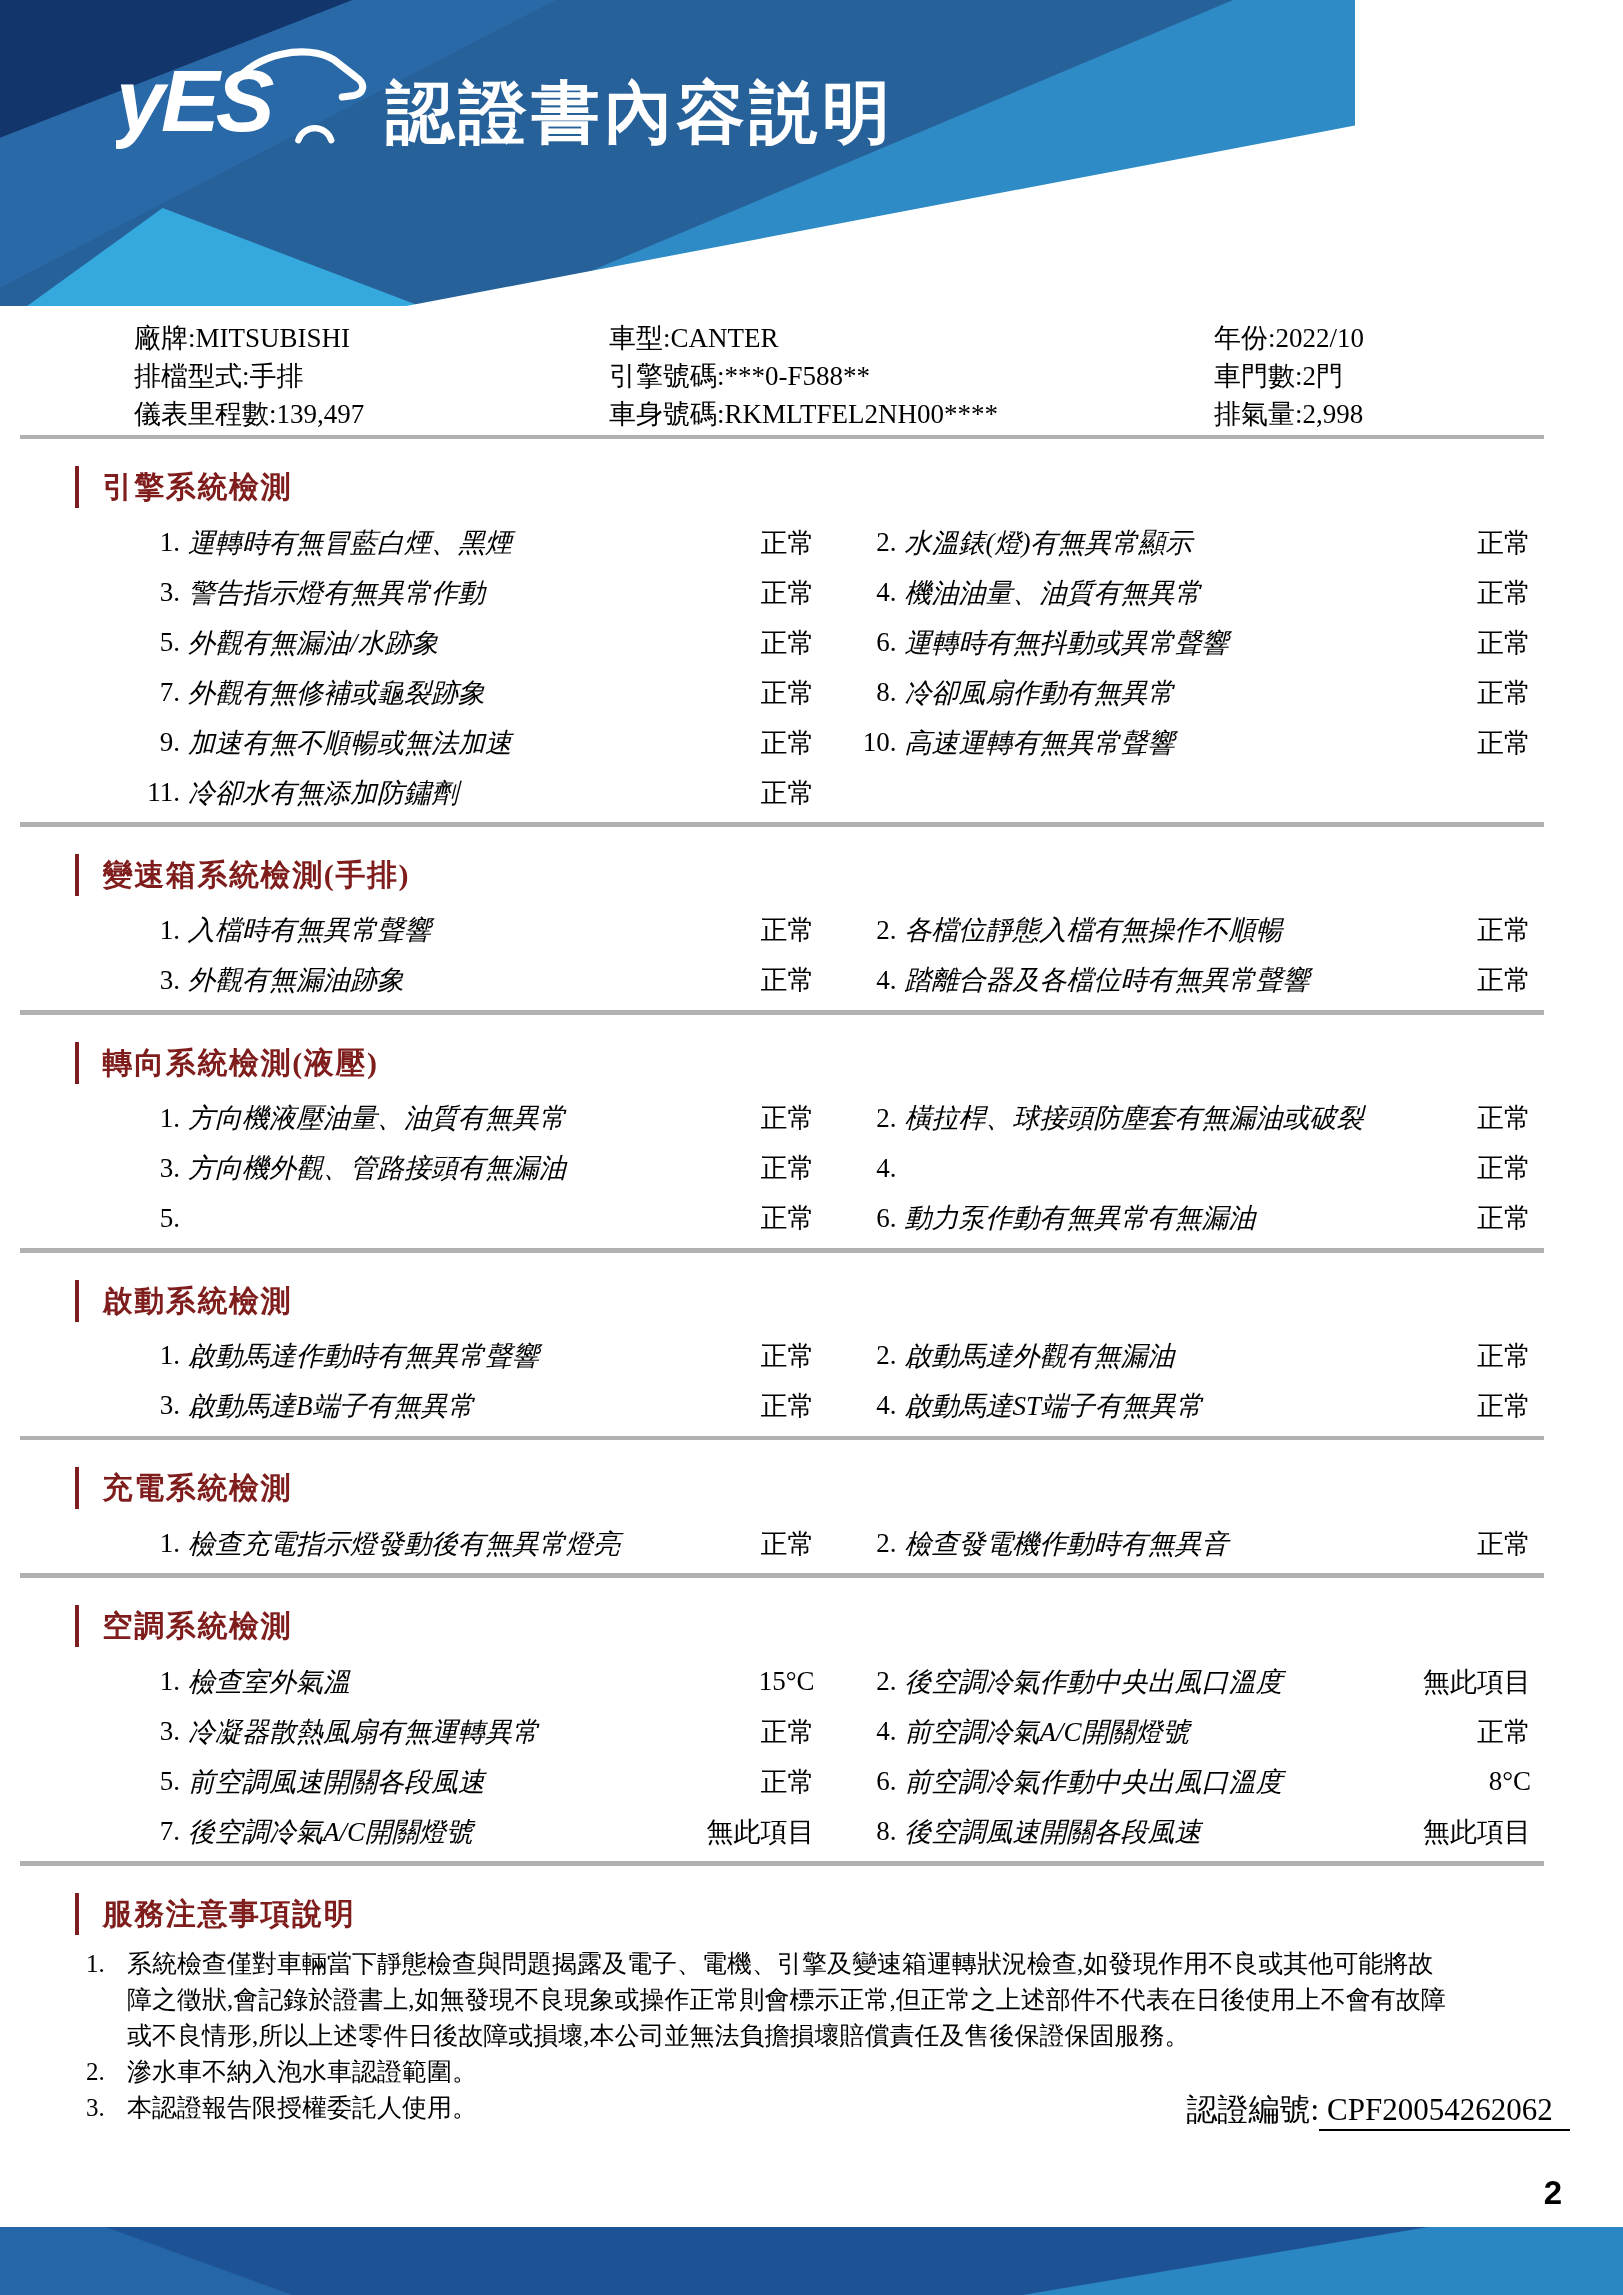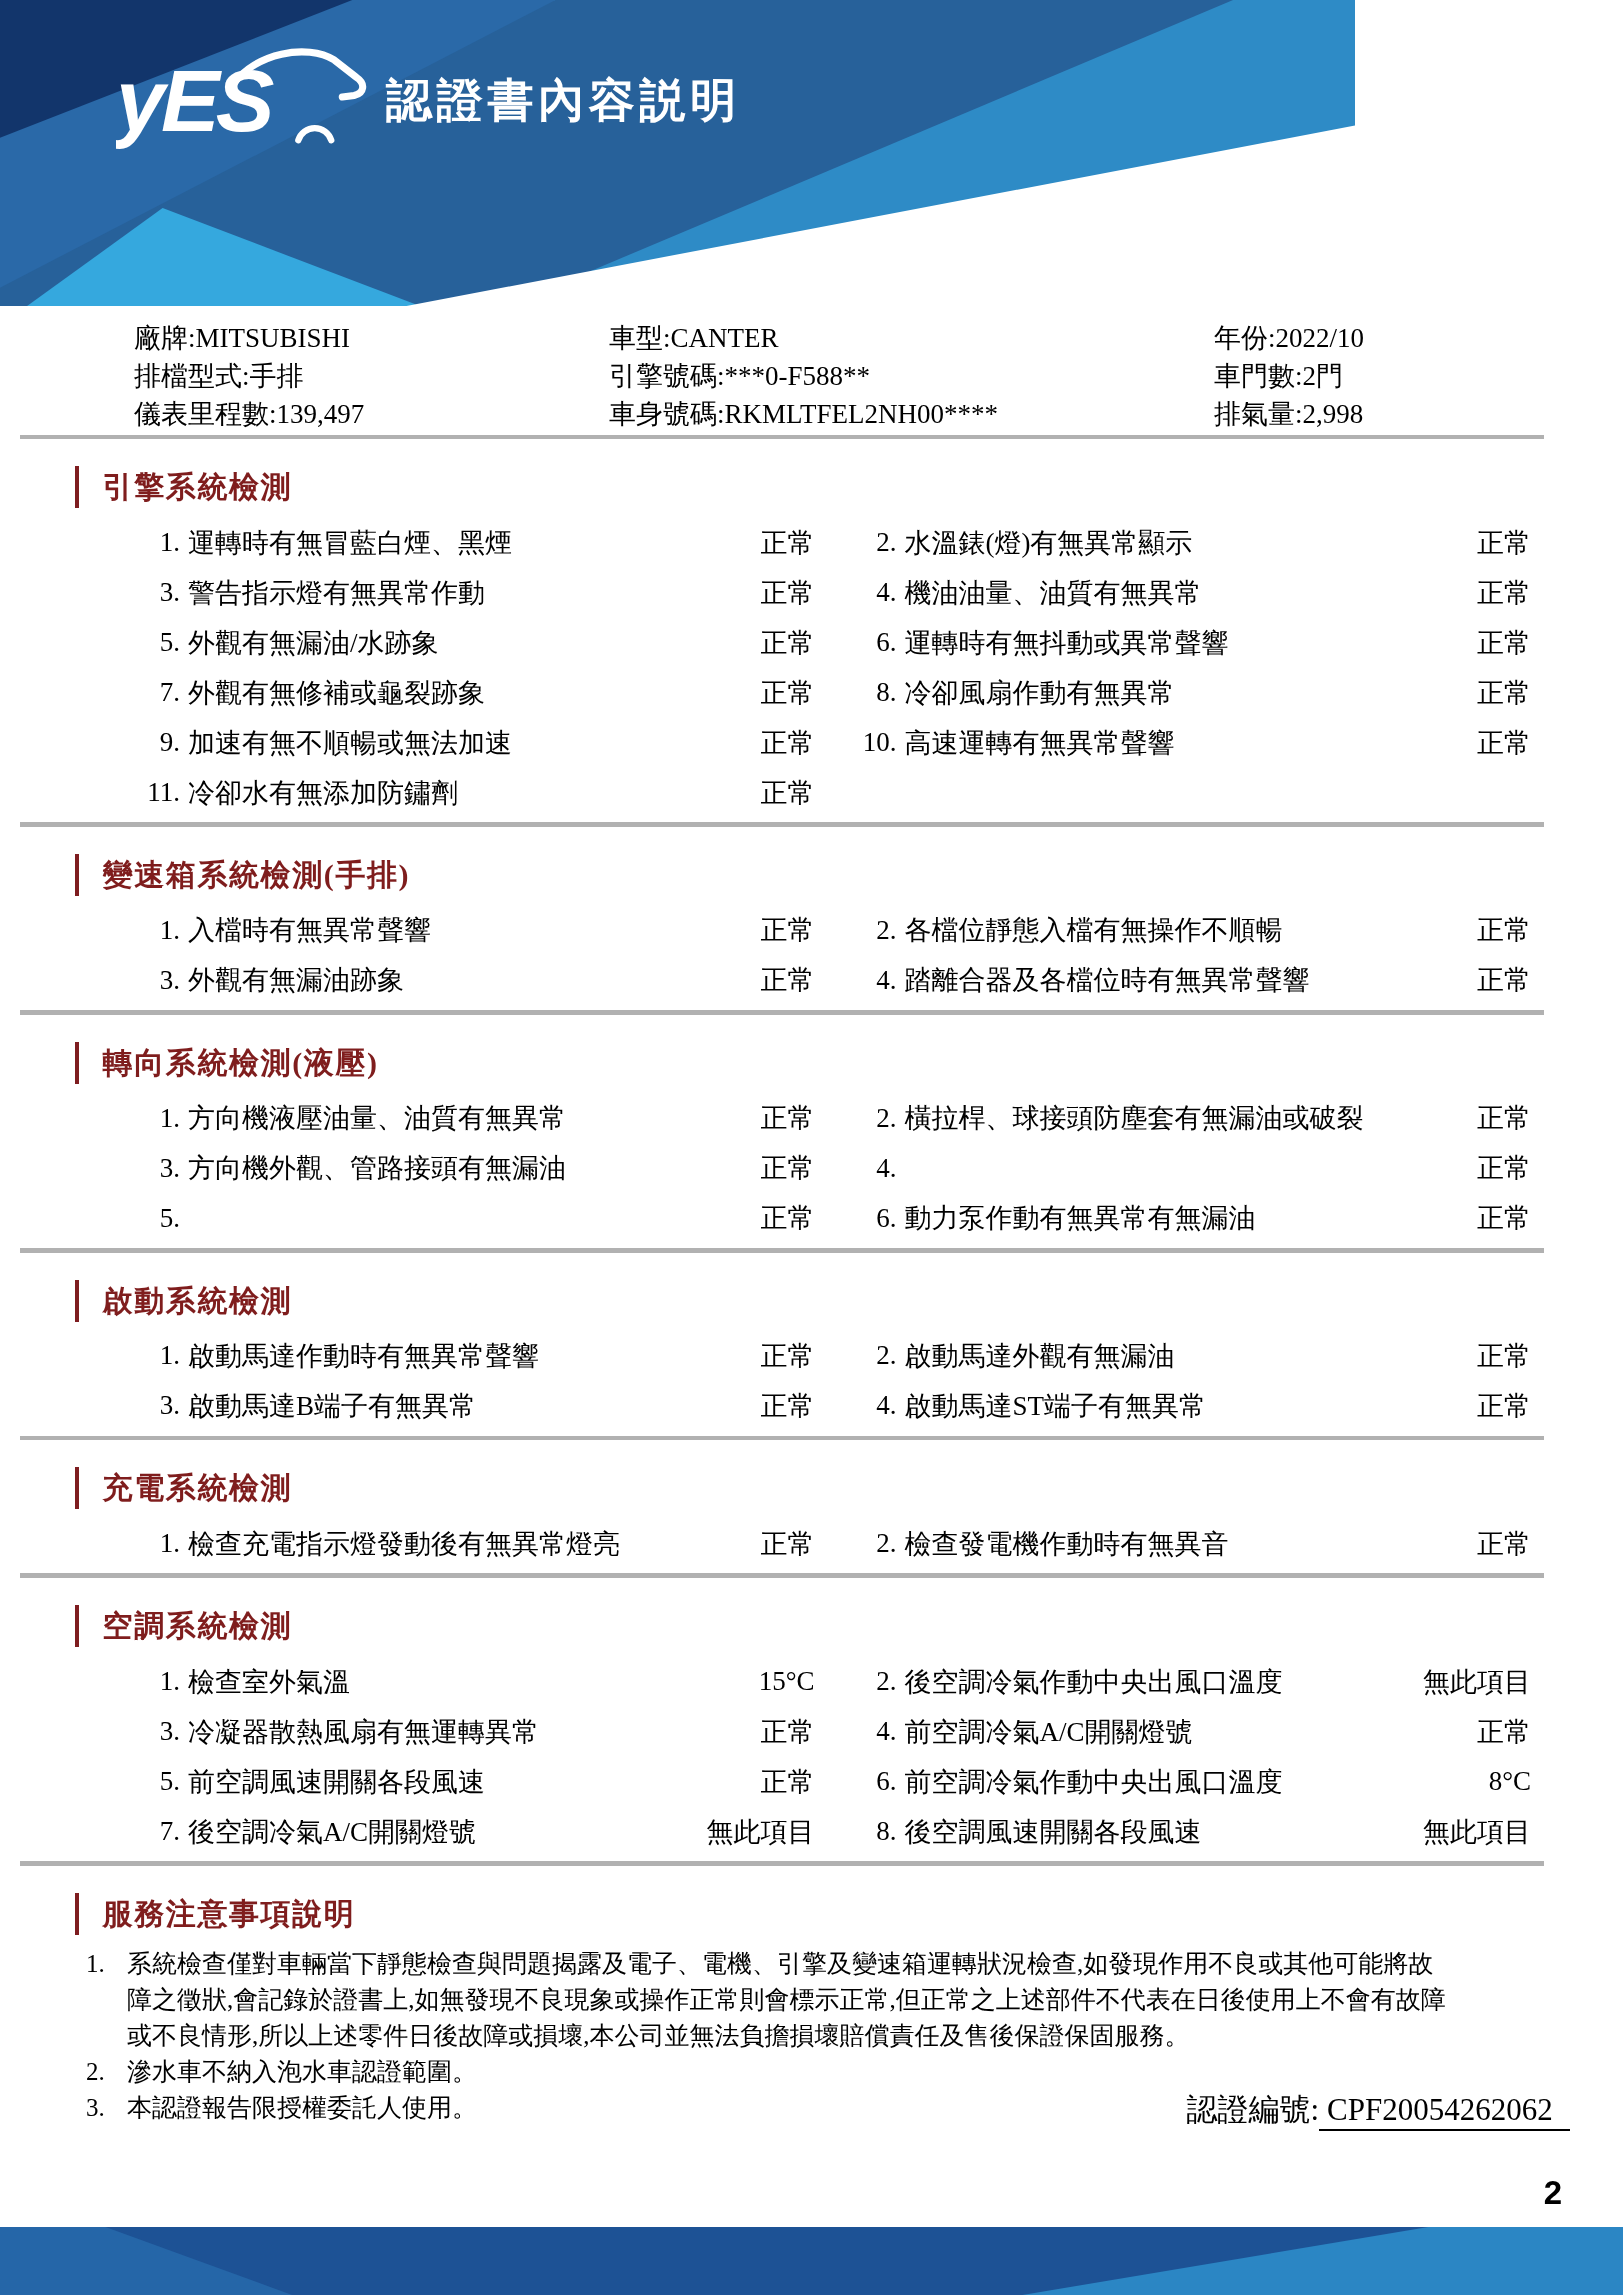--- a/index.html
+++ b/index.html
@@ -12,38 +12,38 @@
   .s-base   {background:#2e8bc6;}
   .s-darkmid{background:#27619a;clip-path:polygon(41% 0,91% 0,0 170%,0 45%);}
   .s-medium {background:#2a69a8;clip-path:polygon(0 0,41% 0,0 94%);}
   .s-navy   {background:#12356b;clip-path:polygon(0 0,26% 0,0 45%);}
   .s-sky    {background:#35a8de;clip-path:polygon(2% 100%,12% 68%,31% 100%);}
   .s-white  {background:#ffffff;clip-path:polygon(100% 41%,100% 100%,30% 100%);}
 
   .logo{position:absolute;left:116px;top:38px;width:275px;height:122px;}
   .hdr-title{position:absolute;left:386px;top:75px;margin:0;color:#fff;
              font-family:"Liberation Sans","DejaVu Sans",sans-serif;
-             font-size:46px;font-weight:bold;letter-spacing:4.7px;line-height:1.1;}
+             font-size:68px;font-weight:bold;letter-spacing:4.7px;line-height:1.1;}
 
   
   .info-grid{margin:319px 0 0 134px;width:1437px;display:grid;
              grid-template-columns:475px 605px auto;font-size:27px;}
   .info-cell{height:38px;line-height:38px;white-space:nowrap;}
 
   .divider{margin:4.7px 0 0 19.6px;width:1524px;height:4.7px;background:#b1b1b1;}
   .info-grid + .divider{margin-top:1.6px;}
 
   
   .sec-title{margin:27px 0 0 75px;border-left:4.7px solid #7e1d20;padding-left:23.6px;}
   .sec-title h2{margin:0;font-size:30px;line-height:42px;font-weight:bold;color:#7f1d1d;letter-spacing:1.6px;}
   .rows{margin-top:9.4px;padding:0 92px 0 134px;display:grid;
         grid-template-columns:1fr 1fr;column-gap:36px;font-size:27px;}
   .item-cell{display:flex;align-items:center;height:50px;white-space:nowrap;}
   .item-cell .num{width:46px;text-align:right;margin-right:7.9px;flex:none;}
-  .item-cell .lbl{flex:1;overflow:hidden;}
+  .item-cell .lbl{flex:1;overflow:hidden;font-style:italic;}
   .item-cell .status{margin-left:auto;min-width:126px;text-align:right;flex:none;}
 
   
   .notes{position:relative;}
   .notes-list{margin:11px 0 0 86px;width:1382px;font-size:25px;}
   .note{display:flex;line-height:36px;}
   .note-n{width:41px;flex:none;}
   .note-text{flex:1;max-width:1319px;}
   .cert{position:absolute;right:53px;bottom:-4.7px;font-size:31px;white-space:nowrap;}
   .cert-no{border-bottom:2.4px solid #000;padding:0 17.3px 2.4px 7.9px;}

